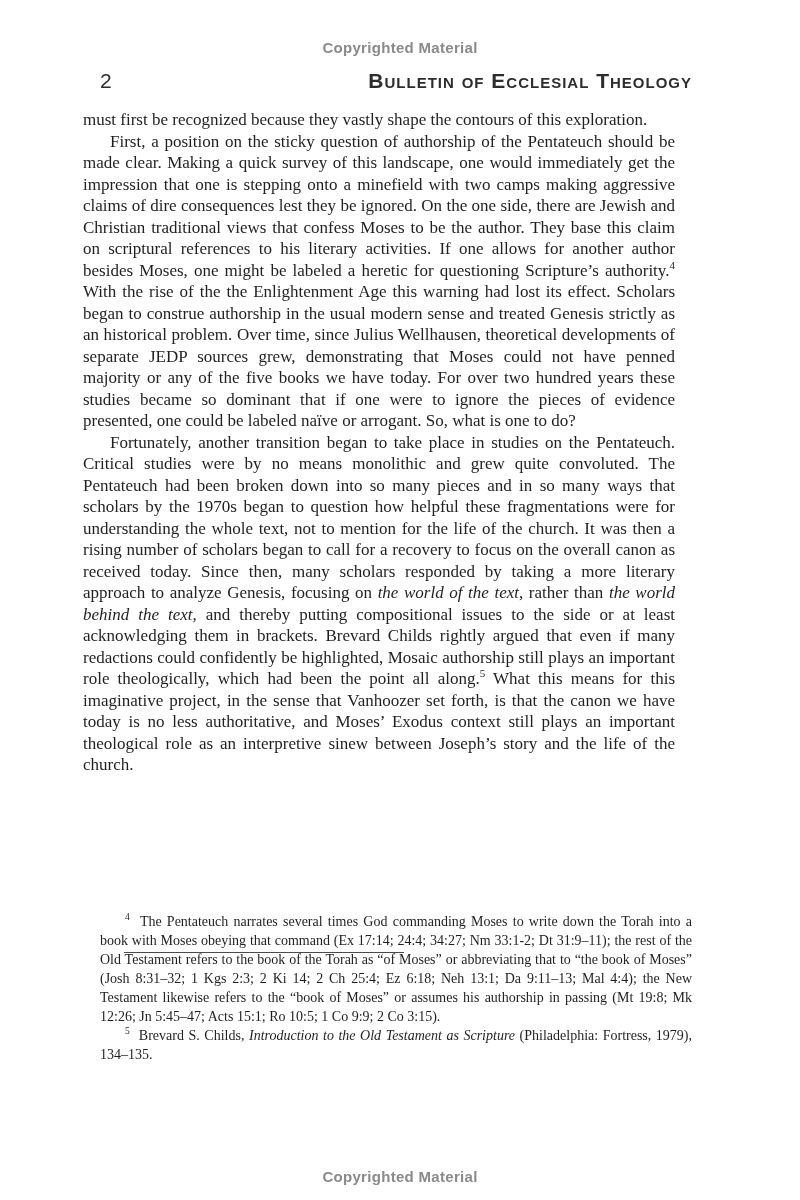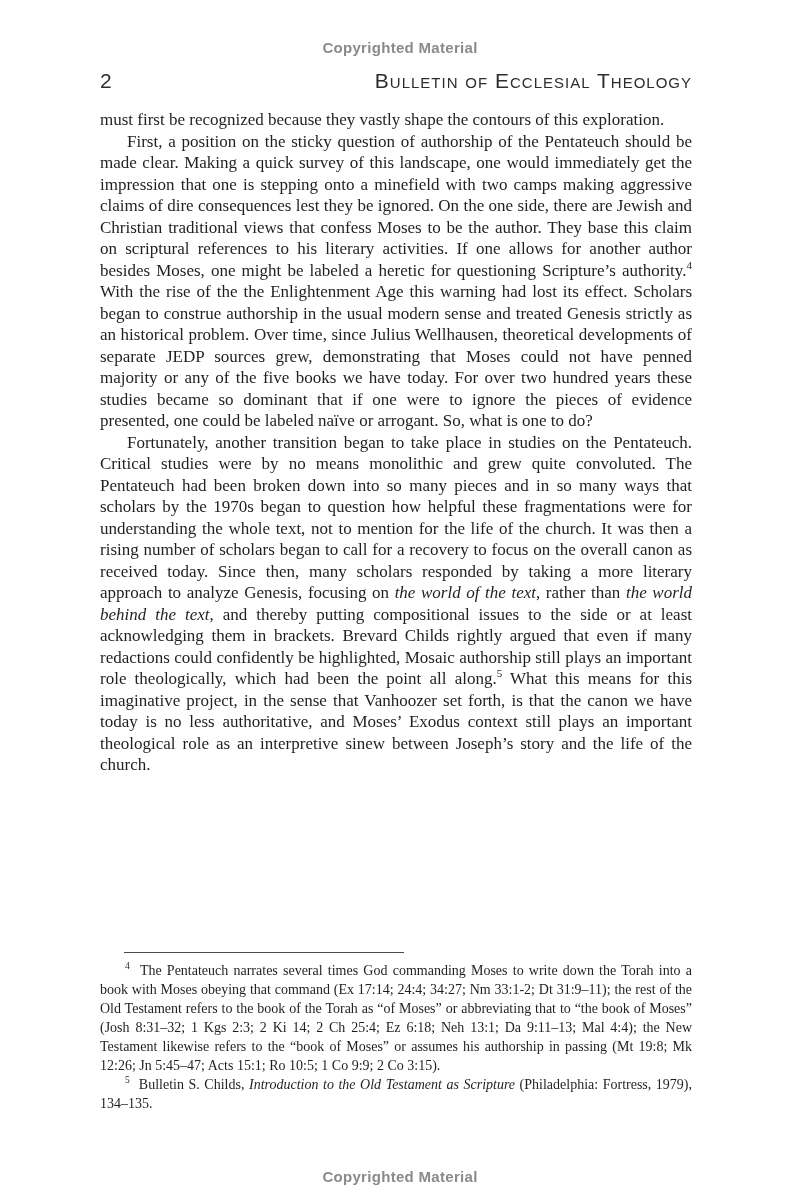--- a/index.html
+++ b/index.html
@@ -37,28 +37,28 @@
   .page-number {
     font-family: "Liberation Sans", sans-serif;
     font-size: 21px;
     font-weight: 400;
     color: #2d2d2d;
   }
   .running-head {
     font-family: "Liberation Sans", sans-serif;
     font-variant: small-caps;
     font-size: 21px;
-    font-weight: 400;
+    font-weight: 700;
     letter-spacing: 1px;
     color: #2d2d2d;
   }
   .body-text {
     position: absolute;
     top: 95px;
-    left: 100px;
+    left: 83px;
     width: 592px;
     font-size: 17px;
     line-height: 21.5px;
     text-align: justify;
   }
   .body-text p { margin: 0; }
   .body-text p.indent { text-indent: 27px; }
   .body-text sup {
     font-size: 11px;
     line-height: 0;
@@ -70,21 +70,21 @@
     top: 938px;
     left: 124px;
     width: 280px;
     height: 0;
     border: none;
     border-top: 1px solid #4a4a4a;
     margin: 0;
   }
   .footnotes {
     position: absolute;
-    top: 947px;
+    top: 898px;
     left: 100px;
     width: 592px;
     font-size: 14px;
     line-height: 19px;
     text-align: justify;
   }
   .footnotes p { margin: 0; text-indent: 25px; }
   .footnotes sup {
     font-size: 9.5px;
     line-height: 0;
@@ -106,18 +106,18 @@
   <div class="body-text">
       <p><span>must first be recognized because they vastly shape the contours of this exploration.</span></p>
       <p class="indent"><span>First, a position on the sticky question of authorship of the Pentateuch should be made clear. Making a quick survey of this landscape, one would immediately get the impression that one is stepping onto a minefield with two camps making aggressive claims of dire consequences lest they be ignored. On the one side, there are Jewish and Christian traditional views that confess Moses to be the author. They base this claim on scriptural references to his literary activities. If one allows for another author besides Moses, one might be labeled a heretic for questioning Scripture’s authority.</span><sup>4</sup><span> With the rise of the the Enlightenment Age this warning had lost its effect. Scholars began to construe authorship in the usual modern sense and treated Genesis strictly as an historical problem. Over time, since Julius Wellhausen, theoretical developments of separate JEDP sources grew, demonstrating that Moses could not have penned majority or any of the five books we have today. For over two hundred years these studies became so dominant that if one were to ignore the pieces of evidence presented, one could be labeled naïve or arrogant. So, what is one to do?</span></p>
       <p class="indent"><span>Fortunately, another transition began to take place in studies on the Pentateuch. Critical studies were by no means monolithic and grew quite convoluted. The Pentateuch had been broken down into so many pieces and in so many ways that scholars by the 1970s began to question how helpful these fragmentations were for understanding the whole text, not to mention for the life of the church. It was then a rising number of scholars began to call for a recovery to focus on the overall canon as received today. Since then, many scholars responded by taking a more literary approach to analyze Genesis, focusing on </span><i>the world of the text</i><span>, rather than </span><i>the world behind the text</i><span>, and thereby putting compositional issues to the side or at least acknowledging them in brackets. Brevard Childs rightly argued that even if many redactions could confidently be highlighted, Mosaic authorship still plays an important role theologically, which had been the point all along.</span><sup>5</sup><span> What this means for this imaginative project, in the sense that Vanhoozer set forth, is that the canon we have today is no less authoritative, and Moses’ Exodus context still plays an important theological role as an interpretive sinew between Joseph’s story and the life of the church.</span></p>
     </div>
 
   <hr class="footnote-rule">
 
   <div class="footnotes">
       <p><sup>4</sup>&nbsp; <span>The Pentateuch narrates several times God commanding Moses to write down the Torah into a book with Moses obeying that command (Ex 17:14; 24:4; 34:27; Nm 33:1-2; Dt 31:9–11); the rest of the Old Testament refers to the book of the Torah as “of Moses” or abbreviating that to “the book of Moses” (Josh 8:31–32; 1 Kgs 2:3; 2 Ki 14; 2 Ch 25:4; Ez 6:18; Neh 13:1; Da 9:11–13; Mal 4:4); the New Testament likewise refers to the “book of Moses” or assumes his authorship in passing (Mt 19:8; Mk 12:26; Jn 5:45–47; Acts 15:1; Ro 10:5; 1 Co 9:9; 2 Co 3:15).</span></p>
-      <p><sup>5</sup>&nbsp; <span>Bulletin S. Childs, </span><i>Introduction to the Old Testament as Scripture</i><span> (Philadelphia: Fortress, 1979), 134–135.</span></p>
+      <p><sup>5</sup>&nbsp; <span>Brevard S. Childs, </span><i>Introduction to the Old Testament as Scripture</i><span> (Philadelphia: Fortress, 1979), 134–135.</span></p>
     </div>
 
   <div class="watermark bottom">Copyrighted Material</div>
 
 </div>
 
 </body></html>

